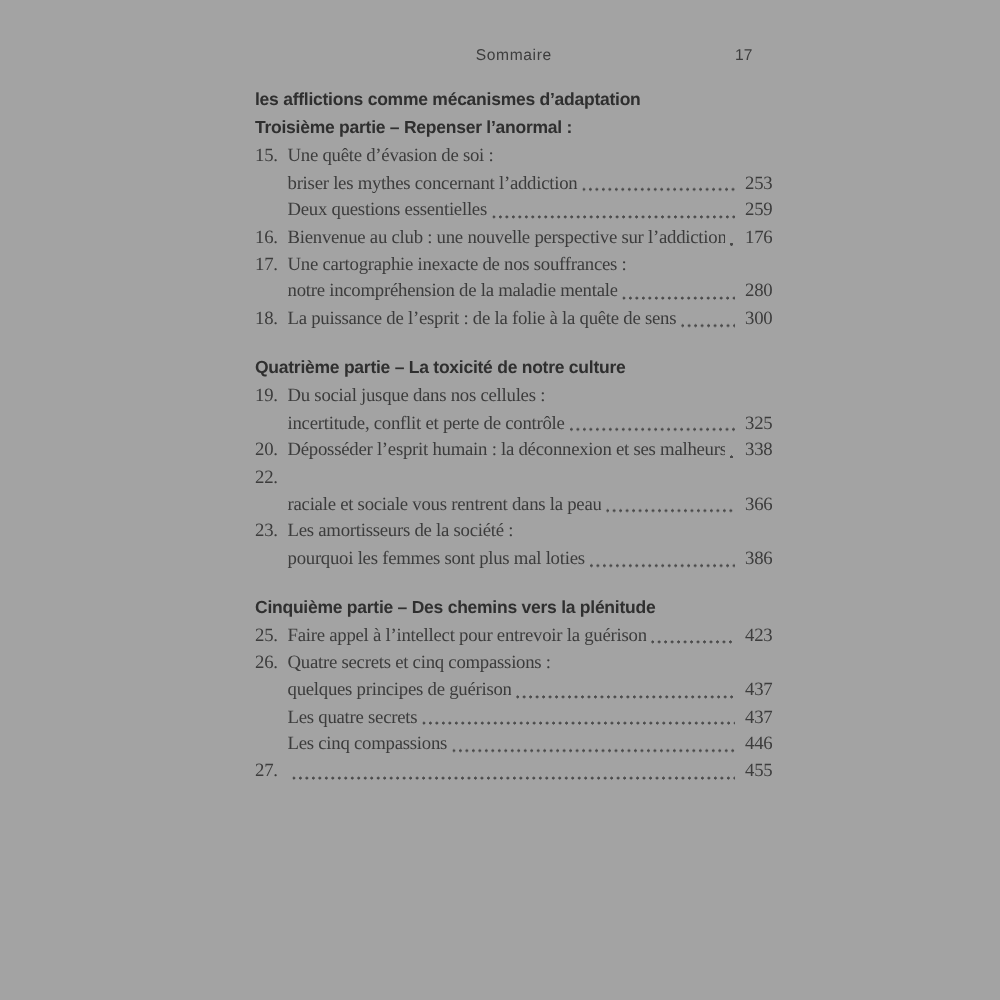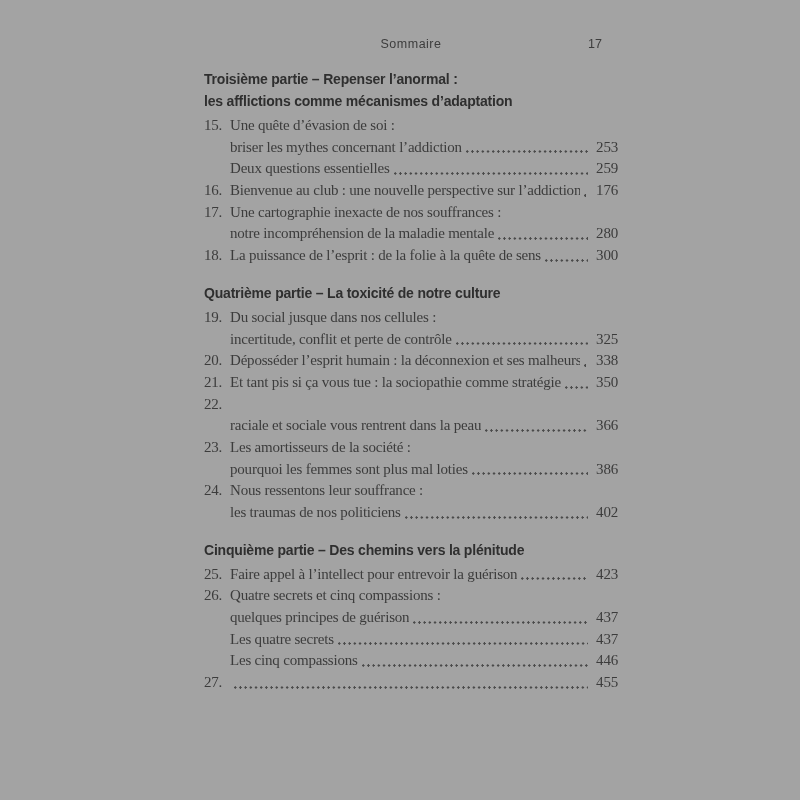--- a/index.html
+++ b/index.html
@@ -92,22 +92,22 @@
 
 <div class="page">
   <div class="content">
     <div class="page-header">
       <span class="title">Sommaire</span>
       <span class="folio">17</span>
     </div>
     <div>
         <section class="toc-section">
           <div class="section-heading">
+            <div class="heading-line">les afflictions comme mécanismes d’adaptation</div>
             <div class="heading-line">Troisième partie – Repenser l’anormal :</div>
-            <div class="heading-line">les afflictions comme mécanismes d’adaptation</div>
           </div>
           <div class="toc-entry">
             <div class="toc-line">
               <span class="num">15.</span>
               <span class="txt">Une quête d’évasion de soi :</span>
             </div>
             <div class="toc-line">
               <span class="num"></span>
               <span class="txt">briser les mythes concernant l’addiction</span>
               <span class="leader"></span>
@@ -168,59 +168,39 @@
           <div class="toc-entry">
             <div class="toc-line">
               <span class="num">20.</span>
               <span class="txt">Déposséder l’esprit humain : la déconnexion et ses malheurs</span>
               <span class="leader"></span>
               <span class="pg">338</span>
             </div>
           </div>
           <div class="toc-entry">
             <div class="toc-line">
-              <span class="num">21.</span>
-              <span class="txt">Et tant pis si ça vous tue : la sociopathie comme stratégie</span>
-              <span class="leader"></span>
-              <span class="pg">350</span>
-            </div>
-          </div>
-          <div class="toc-entry">
-            <div class="toc-line">
               <span class="num">22.</span>
             </div>
             <div class="toc-line">
               <span class="num"></span>
               <span class="txt">raciale et sociale vous rentrent dans la peau</span>
               <span class="leader"></span>
               <span class="pg">366</span>
             </div>
           </div>
           <div class="toc-entry">
             <div class="toc-line">
               <span class="num">23.</span>
               <span class="txt">Les amortisseurs de la société :</span>
             </div>
             <div class="toc-line">
               <span class="num"></span>
               <span class="txt">pourquoi les femmes sont plus mal loties</span>
               <span class="leader"></span>
               <span class="pg">386</span>
-            </div>
-          </div>
-          <div class="toc-entry">
-            <div class="toc-line">
-              <span class="num">24.</span>
-              <span class="txt">Nous ressentons leur souffrance :</span>
-            </div>
-            <div class="toc-line">
-              <span class="num"></span>
-              <span class="txt">les traumas de nos politiciens</span>
-              <span class="leader"></span>
-              <span class="pg">402</span>
             </div>
           </div>
         </section>
         <section class="toc-section">
           <div class="section-heading">
             <div class="heading-line">Cinquième partie – Des chemins vers la plénitude</div>
           </div>
           <div class="toc-entry">
             <div class="toc-line">
               <span class="num">25.</span>

